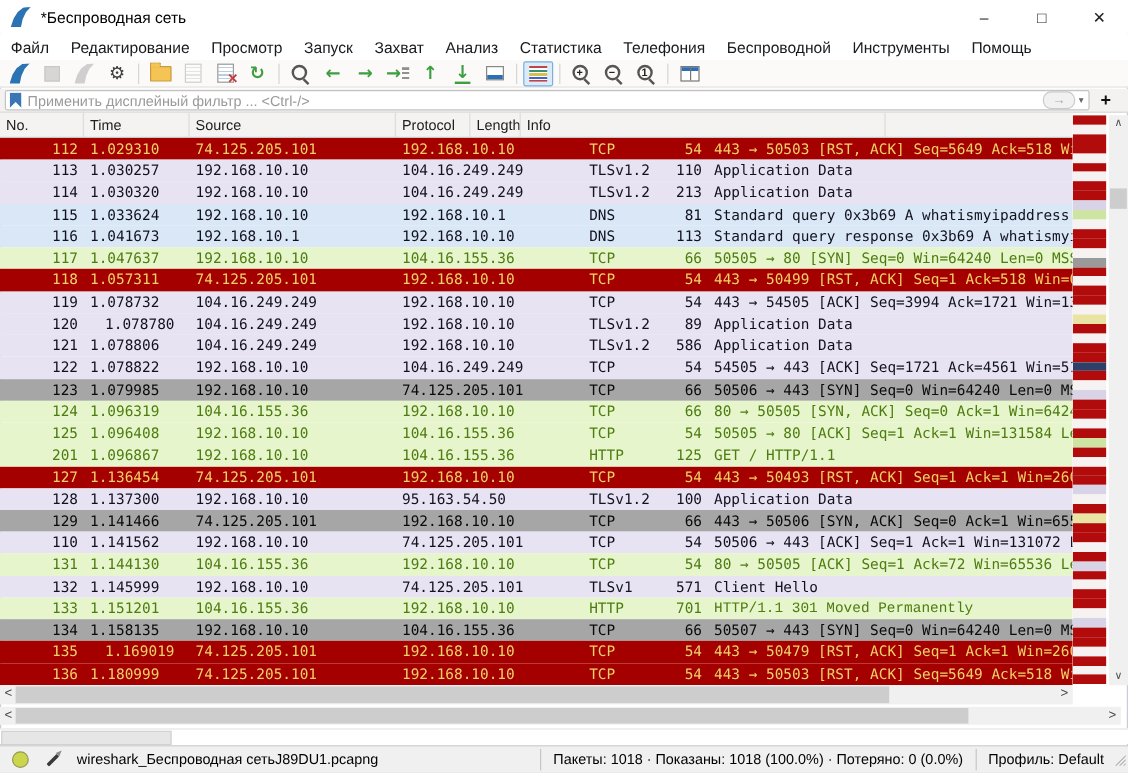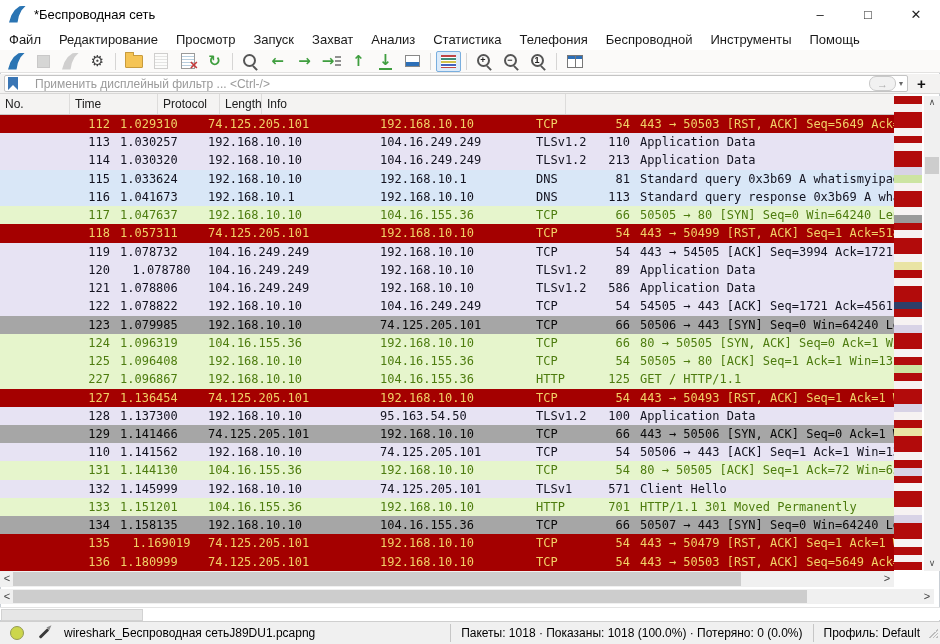--- a/index.html
+++ b/index.html
@@ -44,31 +44,31 @@
   .clines{width:15px;height:13px;background:linear-gradient(
       #c04545 0 2px,#fff 2px 3px,#3f8e7a 3px 5px,#fff 5px 6px,
       #d3c24e 6px 8px,#fff 8px 9px,#4563c0 9px 11px,#fff 11px 12px,#c04545 12px 13px);}
   .colsi{width:16px;height:13px;border:1px solid #777;background:linear-gradient(#2d6fb7 0 3px,#fff 3px 100%);position:relative;box-sizing:border-box;}
   .colsi::after{content:"";position:absolute;left:7px;top:0;width:1px;height:100%;background:#777;}
 
   
   #filter-bar{position:absolute;left:0;top:74px;width:940px;height:20px;background:#f3f2f1;border-bottom:1px solid #d8d7d6;display:flex;align-items:center;box-sizing:border-box;}
   #filter-box{position:relative;margin-left:4px;width:904px;height:17px;background:#fff;border:1px solid #c4c4c4;border-radius:2px;display:flex;align-items:center;box-sizing:border-box;}
   .bookmark{width:10px;height:13px;margin:0 5px 0 3px;background:#3a76b5;clip-path:polygon(0 0,100% 0,100% 100%,50% 62%,0 100%);flex:none;}
-  #filter-input{flex:1;border:none;outline:none;font-size:12px;color:#333;background:transparent;padding:0;height:14px;font-family:"Liberation Sans",sans-serif;margin-left:12px;}
+  #filter-input{flex:1;border:none;outline:none;font-size:12px;color:#333;background:transparent;padding:0;height:14px;font-family:"Liberation Sans",sans-serif;}
   #filter-input::placeholder{color:#9a9a9a;}
   .fapply{width:25px;height:13px;border:1px solid #c9c9c9;border-radius:7px;background:#f1f1f1;color:#ababab;display:flex;align-items:center;justify-content:center;font-size:11px;font-weight:bold;margin-right:3px;flex:none;}
   .fdrop{color:#666;font-size:8px;margin-right:4px;flex:none;}
   .fplus{font-size:15px;font-weight:bold;color:#111;margin-left:9px;}
 
   
   #plist-header{position:absolute;left:0;top:94px;width:894px;height:21px;background:#f4f3f2;border-bottom:1px solid #c9c8c7;display:flex;box-sizing:border-box;}
   .hcell{font-size:12px;color:#202020;padding-left:5px;line-height:20px;border-right:1px solid #dddcdb;box-sizing:border-box;white-space:nowrap;overflow:hidden;}
   #plist-rows{position:absolute;left:0;top:115px;width:894px;height:456px;overflow:hidden;font-family:"DejaVu Sans Mono",monospace;font-size:12px;}
-  .prow{display:flex;height:18.24px;line-height:18.3px;white-space:nowrap;padding-left:45px;}
+  .prow{display:flex;height:18.24px;line-height:18.3px;white-space:nowrap;}
   .pcell{overflow:hidden;box-sizing:border-box;padding-left:5px;flex:none;}
   .pcell.ar{text-align:right;padding-left:0;padding-right:5px;}
   .row-red{background:#a40000;color:#f1d167;}
   .row-lav{background:#e7e3f3;color:#12121f;}
   .row-blue{background:#d9e7f7;color:#12121f;}
   .row-green{background:#e6f5cc;color:#4d7c0f;}
   .row-gray{background:#a6a6a6;color:#0a0a0a;}
 
   
   #minimap{position:absolute;left:894px;top:96px;width:28px;height:475px;background:#fff;overflow:hidden;}
@@ -206,20 +206,21 @@
       <input id="filter-input" placeholder="Применить дисплейный фильтр ... &lt;Ctrl-/&gt;" style="">
       <span class="fapply">→</span>
       <span class="fdrop">▾</span>
     </div>
     <span class="fplus">+</span>
   </div>
 
   <div id="plist-header">
       <span class="hcell" style="width: 70px;">No.</span>
       <span class="hcell" style="width: 88px;">Time</span>
+      <span class="hcell" style="width: 172px;">Source</span>
       <span class="hcell" style="width: 62px;">Protocol</span>
       <span class="hcell" style="width: 42px;">Length</span>
       <span class="hcell" style="width: 304px;">Info</span>
     </div>
   <div id="plist-rows">
       <div class="prow row-red">
         <span class="pcell ar" style="width: 70px;">112</span>
         <span class="pcell" style="width: 88px;">1.029310</span>
         <span class="pcell" style="width: 172px;">74.125.205.101</span>
         <span class="pcell" style="width: 156px;">192.168.10.10</span>
@@ -338,21 +339,21 @@
       <div class="prow row-green">
         <span class="pcell ar" style="width: 70px;">125</span>
         <span class="pcell" style="width: 88px;">1.096408</span>
         <span class="pcell" style="width: 172px;">192.168.10.10</span>
         <span class="pcell" style="width: 156px;">104.16.155.36</span>
         <span class="pcell" style="width: 62px;">TCP</span>
         <span class="pcell ar" style="width: 42px;">54</span>
         <span class="pcell" style="width: 304px;">50505 → 80 [ACK] Seq=1 Ack=1 Win=131584 Len=0</span>
       </div>
       <div class="prow row-green">
-        <span class="pcell ar" style="width: 70px;">227</span>
+        <span class="pcell ar" style="width: 70px;">201</span>
         <span class="pcell" style="width: 88px;">1.096867</span>
         <span class="pcell" style="width: 172px;">192.168.10.10</span>
         <span class="pcell" style="width: 156px;">104.16.155.36</span>
         <span class="pcell" style="width: 62px;">HTTP</span>
         <span class="pcell ar" style="width: 42px;">125</span>
         <span class="pcell" style="width: 304px;">GET / HTTP/1.1</span>
       </div>
       <div class="prow row-red">
         <span class="pcell ar" style="width: 70px;">127</span>
         <span class="pcell" style="width: 88px;">1.136454</span>
@@ -407,21 +408,21 @@
         <span class="pcell ar" style="width: 42px;">571</span>
         <span class="pcell" style="width: 304px;">Client Hello</span>
       </div>
       <div class="prow row-green">
         <span class="pcell ar" style="width: 70px;">133</span>
         <span class="pcell" style="width: 88px;">1.151201</span>
         <span class="pcell" style="width: 172px;">104.16.155.36</span>
         <span class="pcell" style="width: 156px;">192.168.10.10</span>
         <span class="pcell" style="width: 62px;">HTTP</span>
         <span class="pcell ar" style="width: 42px;">701</span>
-        <span class="pcell" style="width: 304px;">HTTP/1.1 301 Moved Permanently</span>
+        <span class="pcell" style="width: 304px; font-family: Liberation Mono, monospace;">HTTP/1.1 301 Moved Permanently</span>
       </div>
       <div class="prow row-gray">
         <span class="pcell ar" style="width: 70px;">134</span>
         <span class="pcell" style="width: 88px;">1.158135</span>
         <span class="pcell" style="width: 172px;">192.168.10.10</span>
         <span class="pcell" style="width: 156px;">104.16.155.36</span>
         <span class="pcell" style="width: 62px;">TCP</span>
         <span class="pcell ar" style="width: 42px;">66</span>
         <span class="pcell" style="width: 304px;">50507 → 443 [SYN] Seq=0 Win=64240 Len=0 MSS=1460</span>
       </div>

